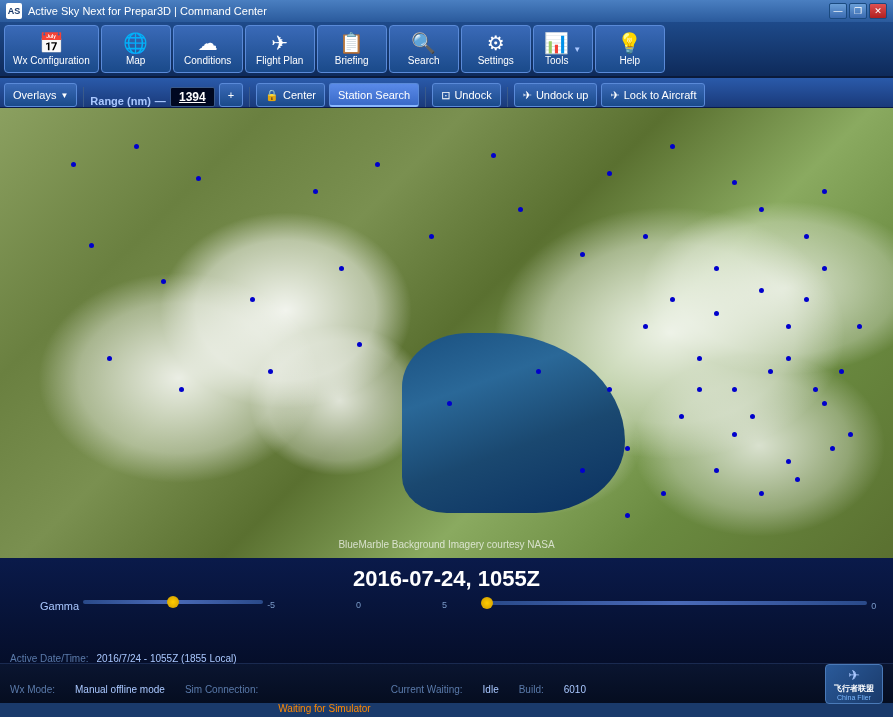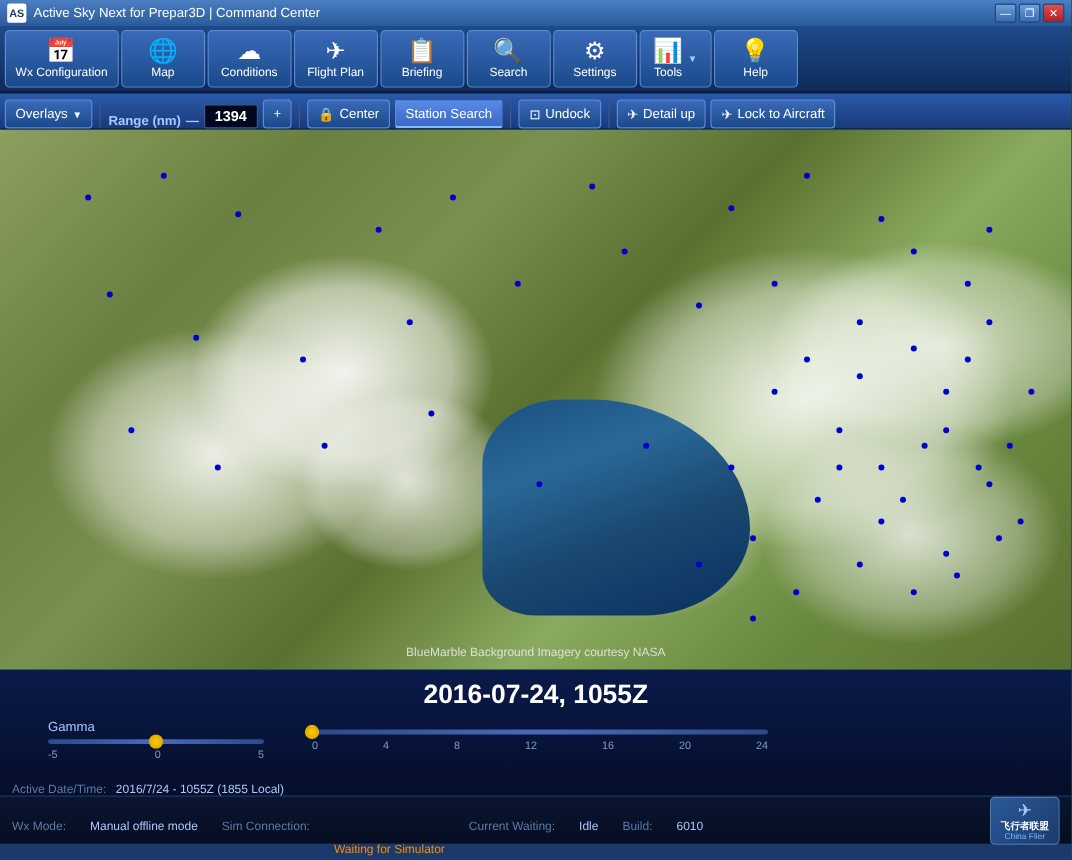--- a/index.html
+++ b/index.html
@@ -79,20 +79,21 @@
     .range-display {
       background: #000820;
       border: 1px solid #3a5a8a;
       color: #fff;
       font-size: 12px;
       font-weight: bold;
       padding: 2px 6px;
       border-radius: 2px;
       min-width: 45px;
       text-align: center;
+      text-decoration: underline;
     }
     .sec-text { color: #aac8ff; font-size: 11px; font-weight: bold; }
 
     
     #map-area {
       width: 100%;
       height: 450px;
       position: relative;
       background: #2a6020;
       overflow: hidden;
@@ -169,21 +170,21 @@
     }
     #sliders-row {
       display: flex;
       align-items: center;
       gap: 40px;
       width: 100%;
       padding: 0 20px;
     }
     .slider-group {
       display: flex;
-      flex-direction: column;
+      flex-direction: row;
       gap: 4px;
     }
     .slider-label { color: #aac8ff; font-size: 11px; text-align: left; }
     .slider-track {
       position: relative;
       width: 180px;
       height: 4px;
       background: linear-gradient(to right, #2a4a8a, #4a6ab8, #2a4a8a);
       border-radius: 2px;
     }
@@ -328,21 +329,21 @@
     <span>Station Search</span>
   </div>
   <div class="sec-divider"></div>
   <div class="sec-btn">
     <span>⊡</span>
     <span>Undock</span>
   </div>
   <div class="sec-divider"></div>
   <div class="sec-btn">
     <span>✈</span>
-    <span>Detail up</span>
+    <span>Undock up</span>
   </div>
   <div class="sec-btn">
     <span>✈</span>
     <span>Lock to Aircraft</span>
   </div>
 </div>
 
 <div id="map-area">
   <div class="map-land"></div>
   <div class="map-water"></div>

